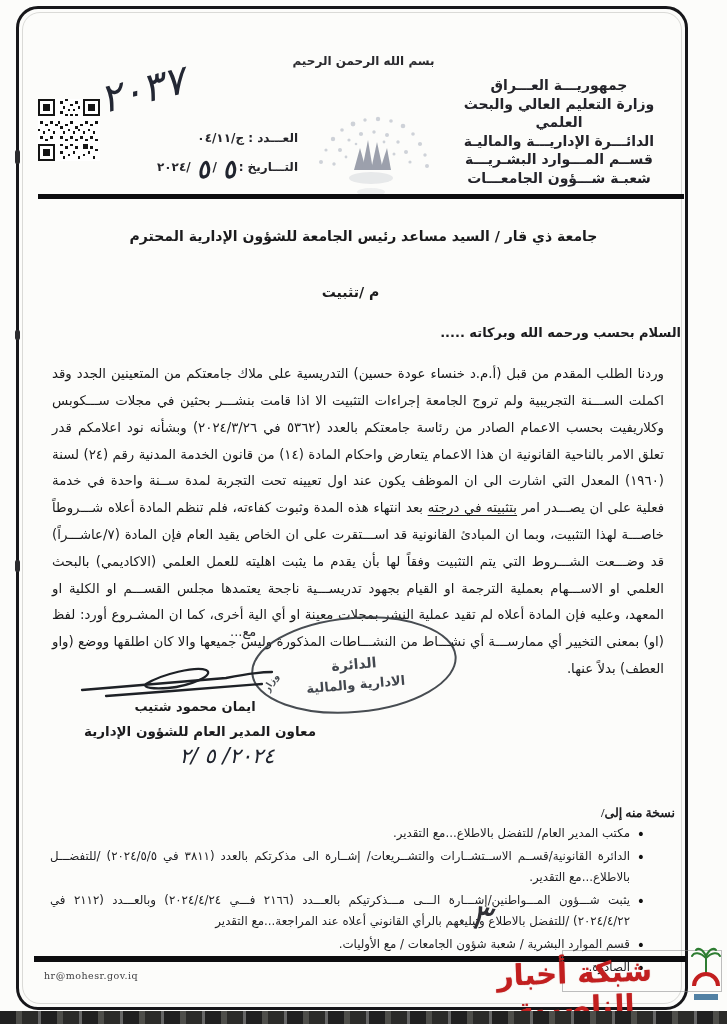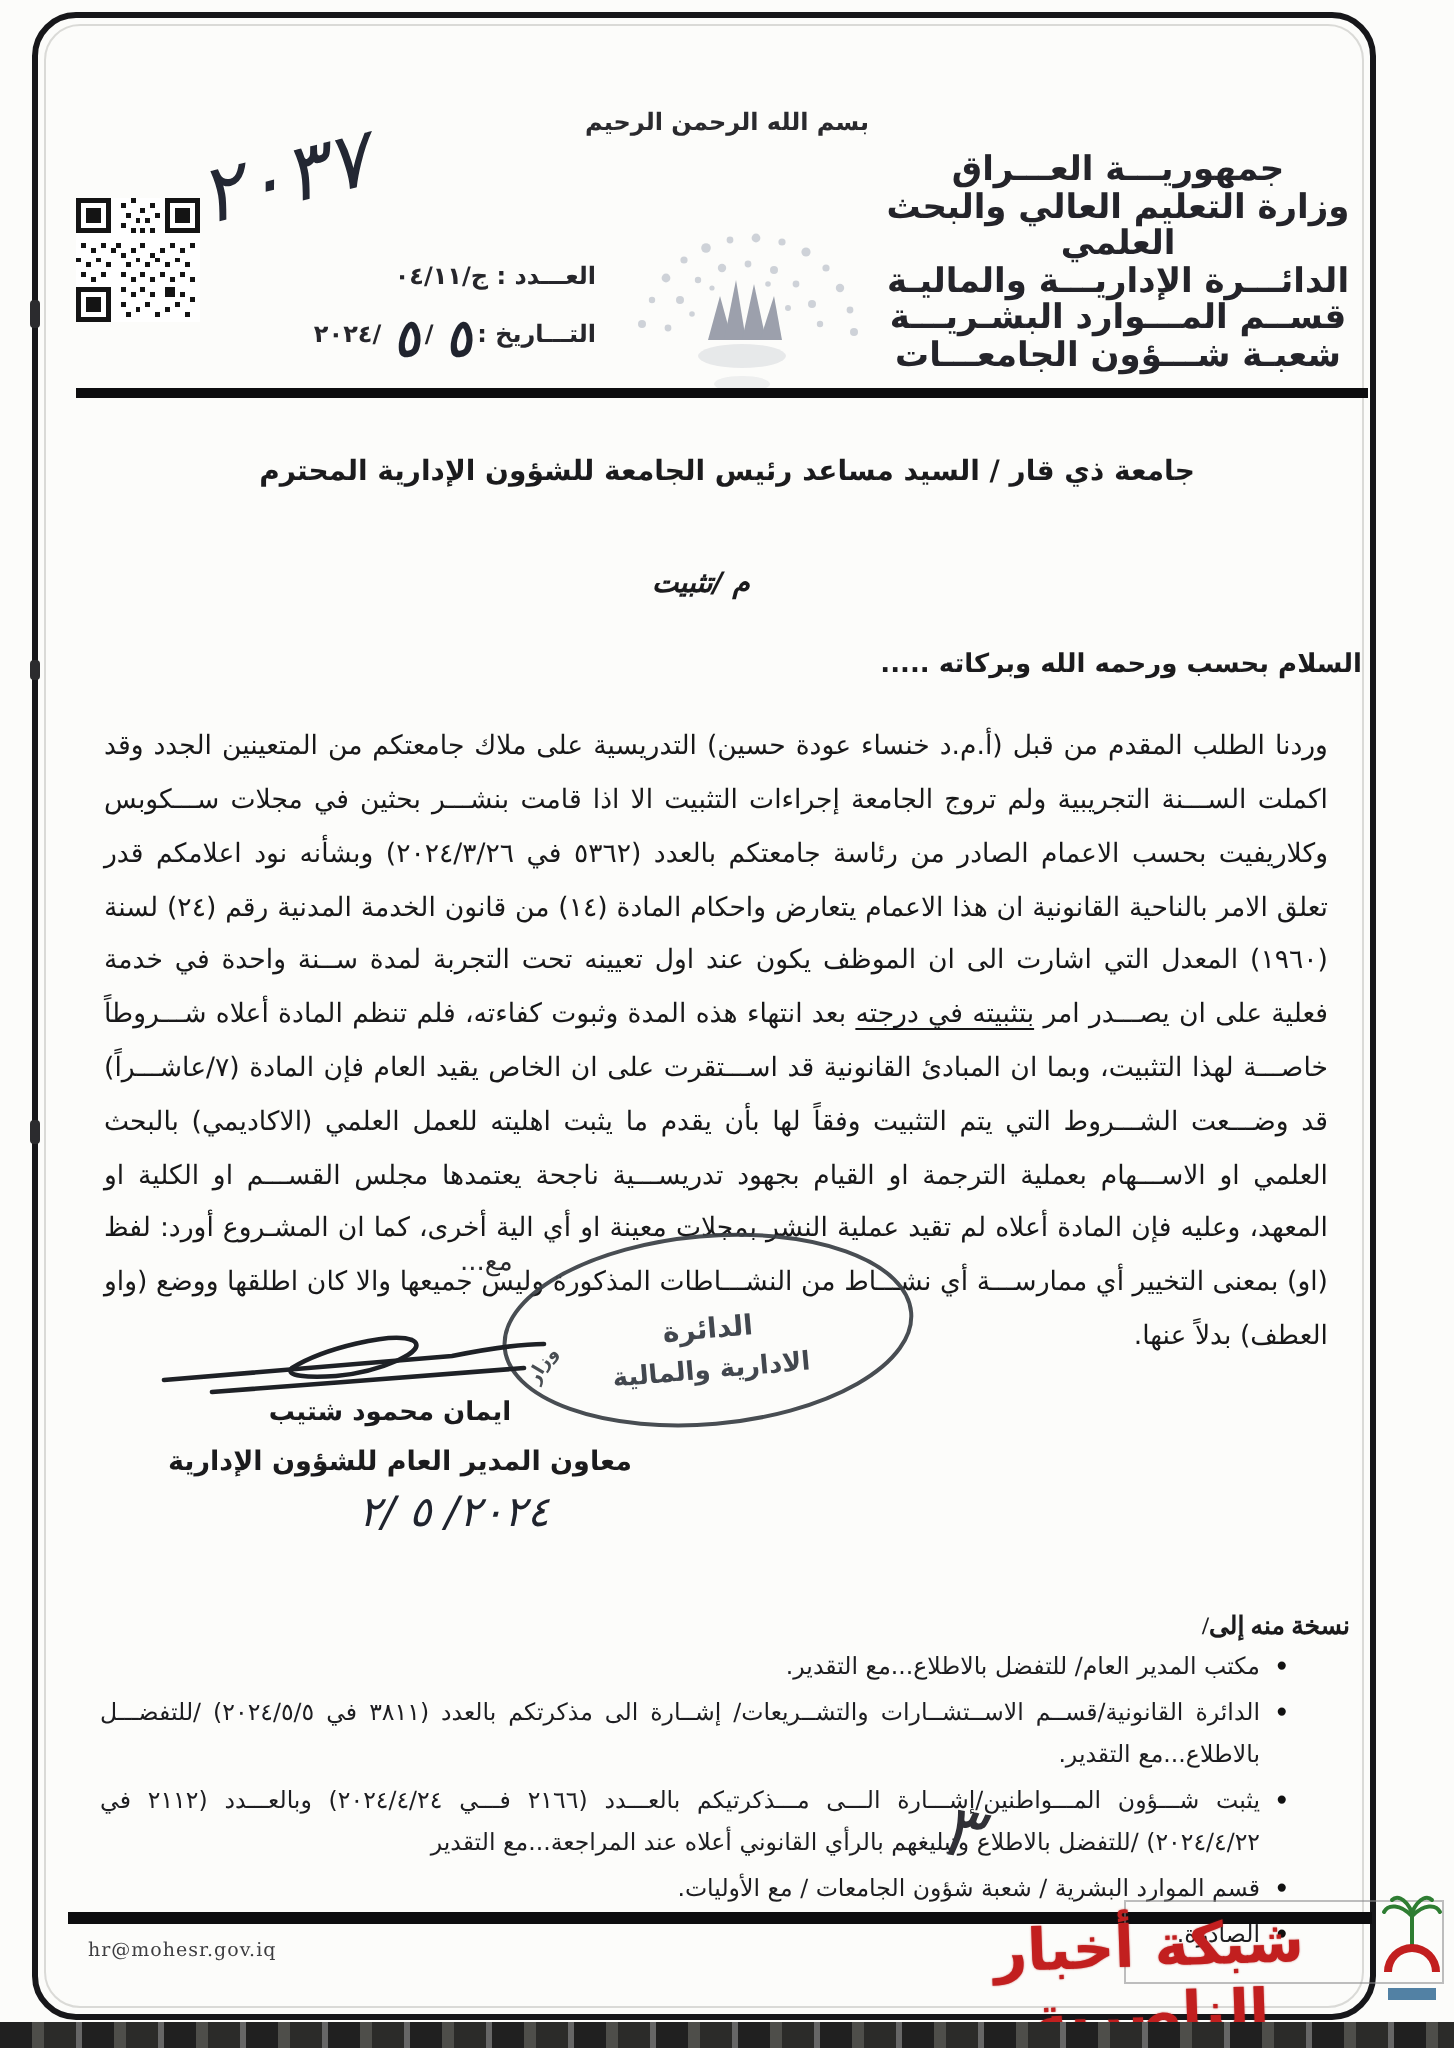--- a/index.html
+++ b/index.html
@@ -10,34 +10,34 @@
   .ltr{direction:ltr;unicode-bidi:embed;display:inline-block;}
   .center{text-align:center;}
   .b{font-weight:400;}
   .u{text-decoration:underline;text-underline-offset:3px;}
   
   #frame{left:16px;top:6px;width:666px;height:998px;border:3px solid #17171a;border-radius:22px;}
   #frame-inner{left:22px;top:12px;width:658px;height:990px;border:1px solid #9a9a96;border-radius:18px;opacity:.35;}
   .hr{background:#0d0d0f;height:5px;}
   
   #bismillah{top:54px;left:0;width:727px;font-size:12px;font-weight:700;color:#2a2a2e;}
-  #org-block{top:76px;right:52px;width:232px;text-align:center;font-size:17px;font-weight:700;
+  #org-block{top:76px;right:52px;width:232px;text-align:center;font-size:14px;font-weight:700;
              line-height:18.6px;color:#24242a;}
   #emblem{left:296px;top:82px;opacity:.6;}
   #qr{left:38px;top:95px;}
   #hand-number{left:98px;top:56px;width:170px;font-size:40px;color:#232733;transform:rotate(-14deg);
                letter-spacing:5px;font-style:italic;}
   .meta-line{font-size:12px;font-weight:700;color:#26262b;}
   #num-line{left:128px;top:131px;width:170px;}
   #date-line{left:118px;top:158px;width:180px;}
   .hand{font-style:italic;color:#20242e;}
   .hand-five{display:inline-block;font-size:25px;transform:rotate(-10deg) translateY(7px);line-height:10px;}
   
   #addressee{top:228px;left:0;width:727px;font-size:14px;font-weight:700;}
-  #subject{top:284px;left:0;width:701px;font-size:14px;font-weight:700;font-style:italic;}
+  #subject{top:284px;left:0;width:701px;font-size:14px;font-weight:700;}
   #greeting{top:325px;right:46px;font-size:13px;font-weight:700;}
   #body-par{top:348px;left:52px;width:612px;font-size:13.3px;line-height:26.8px;
             text-align:justify;text-justify:inter-word;color:#181819;}
   
   #closing{left:230px;top:624px;font-size:13px;font-weight:400;color:#2a2a2e;}
   #stamp{left:247px;top:613px;transform:rotate(-5deg);opacity:.93;}
   #signature{left:76px;top:650px;}
   #sig-name{left:88px;top:699px;width:214px;font-size:13px;font-weight:700;}
   #sig-title{left:52px;top:723px;width:296px;font-size:13.5px;font-weight:700;}
   #sig-date{left:122px;top:744px;width:210px;font-size:21px;text-align:center;}

